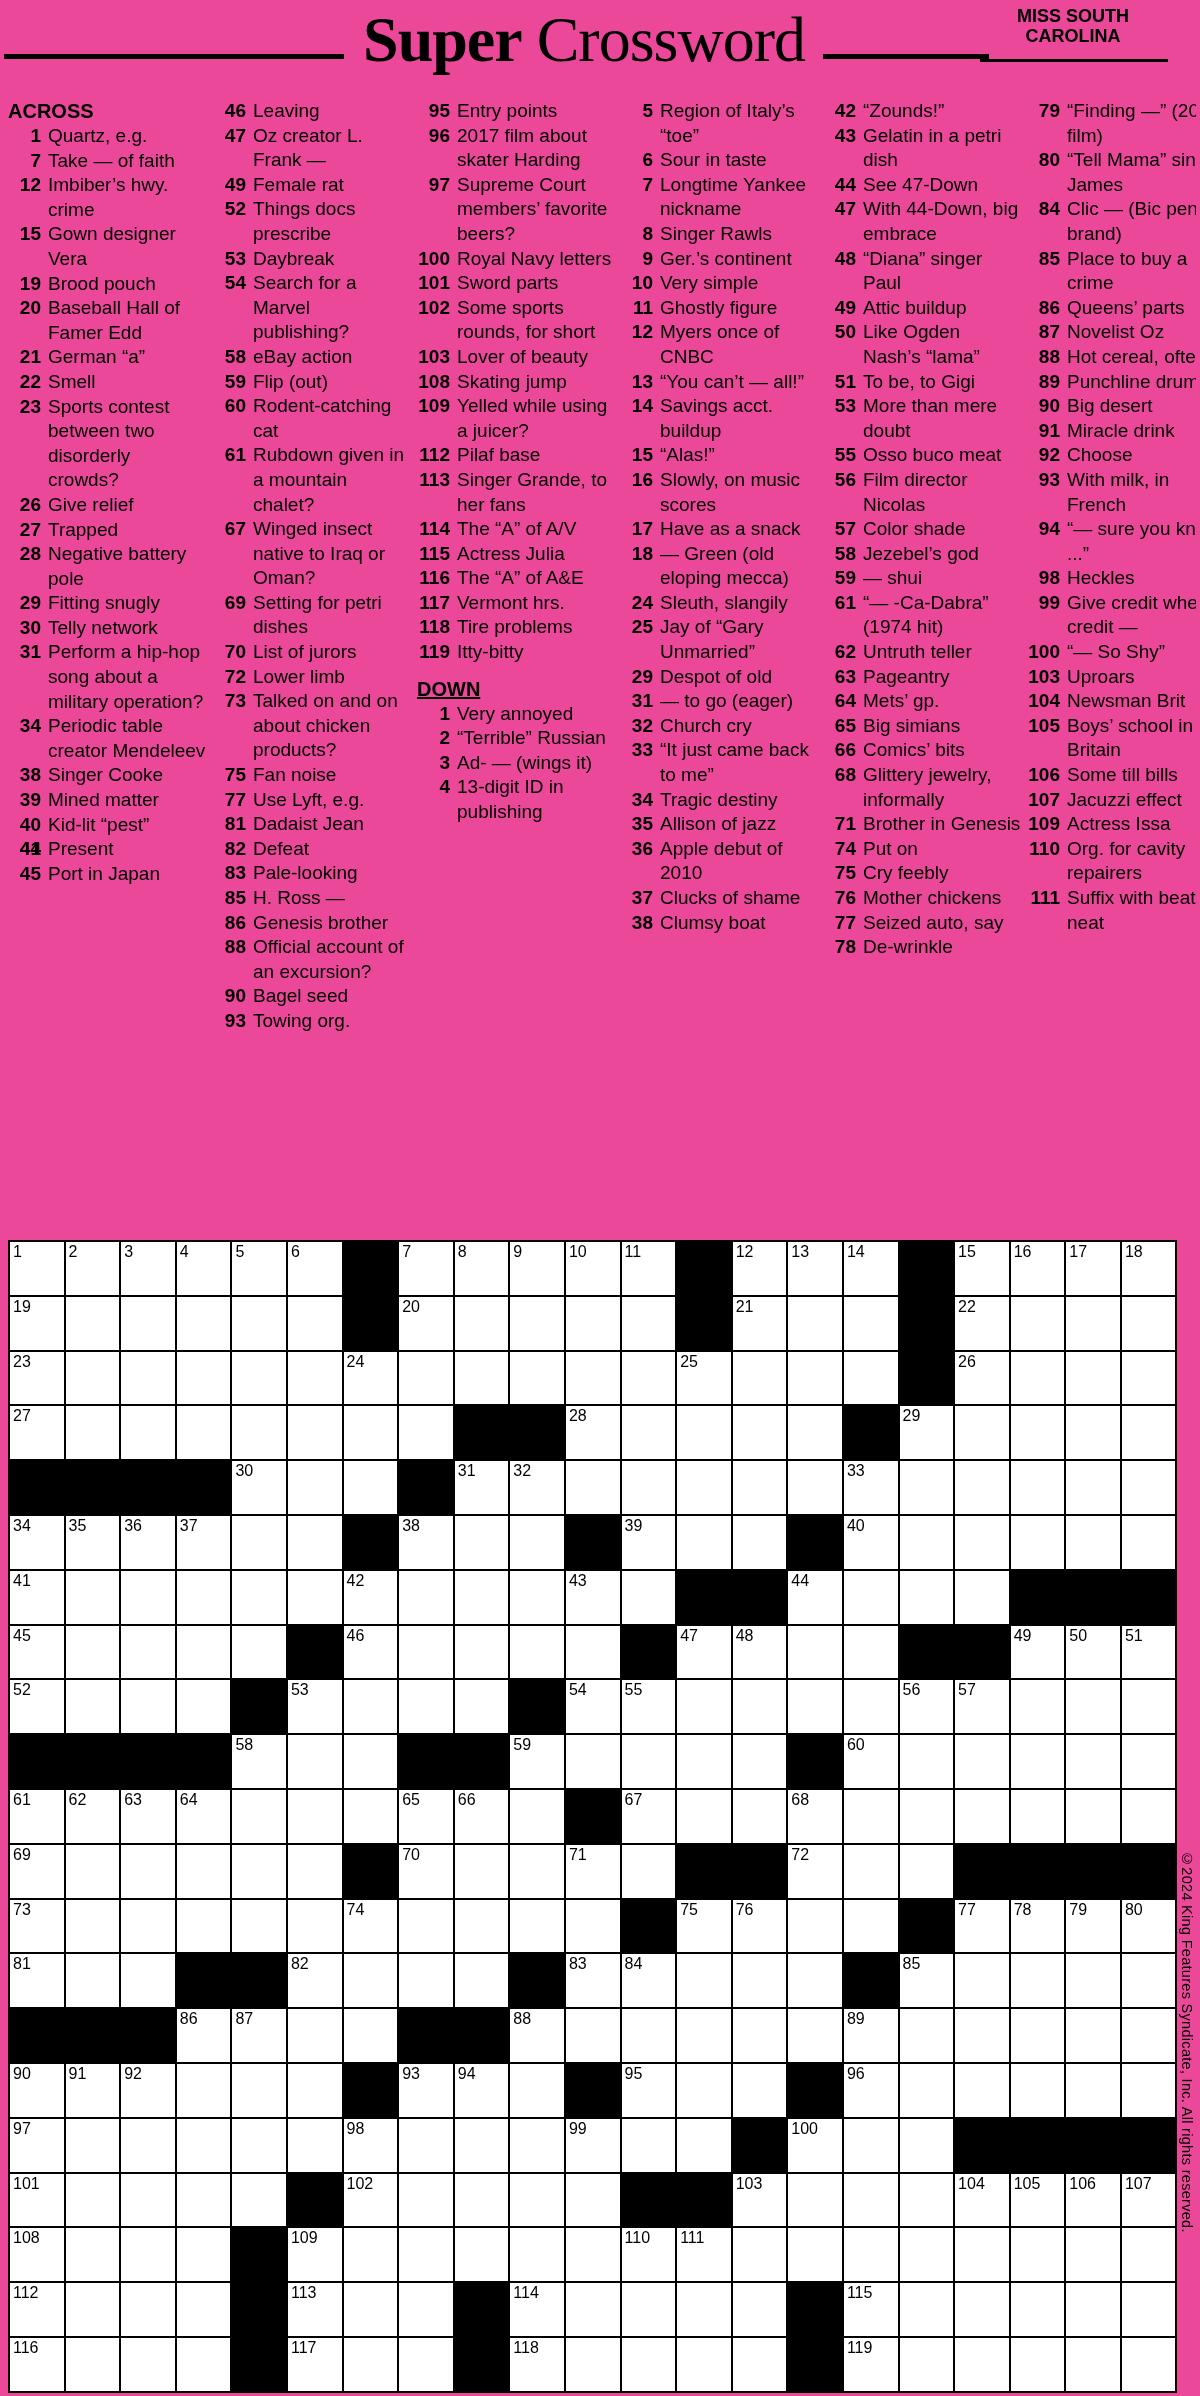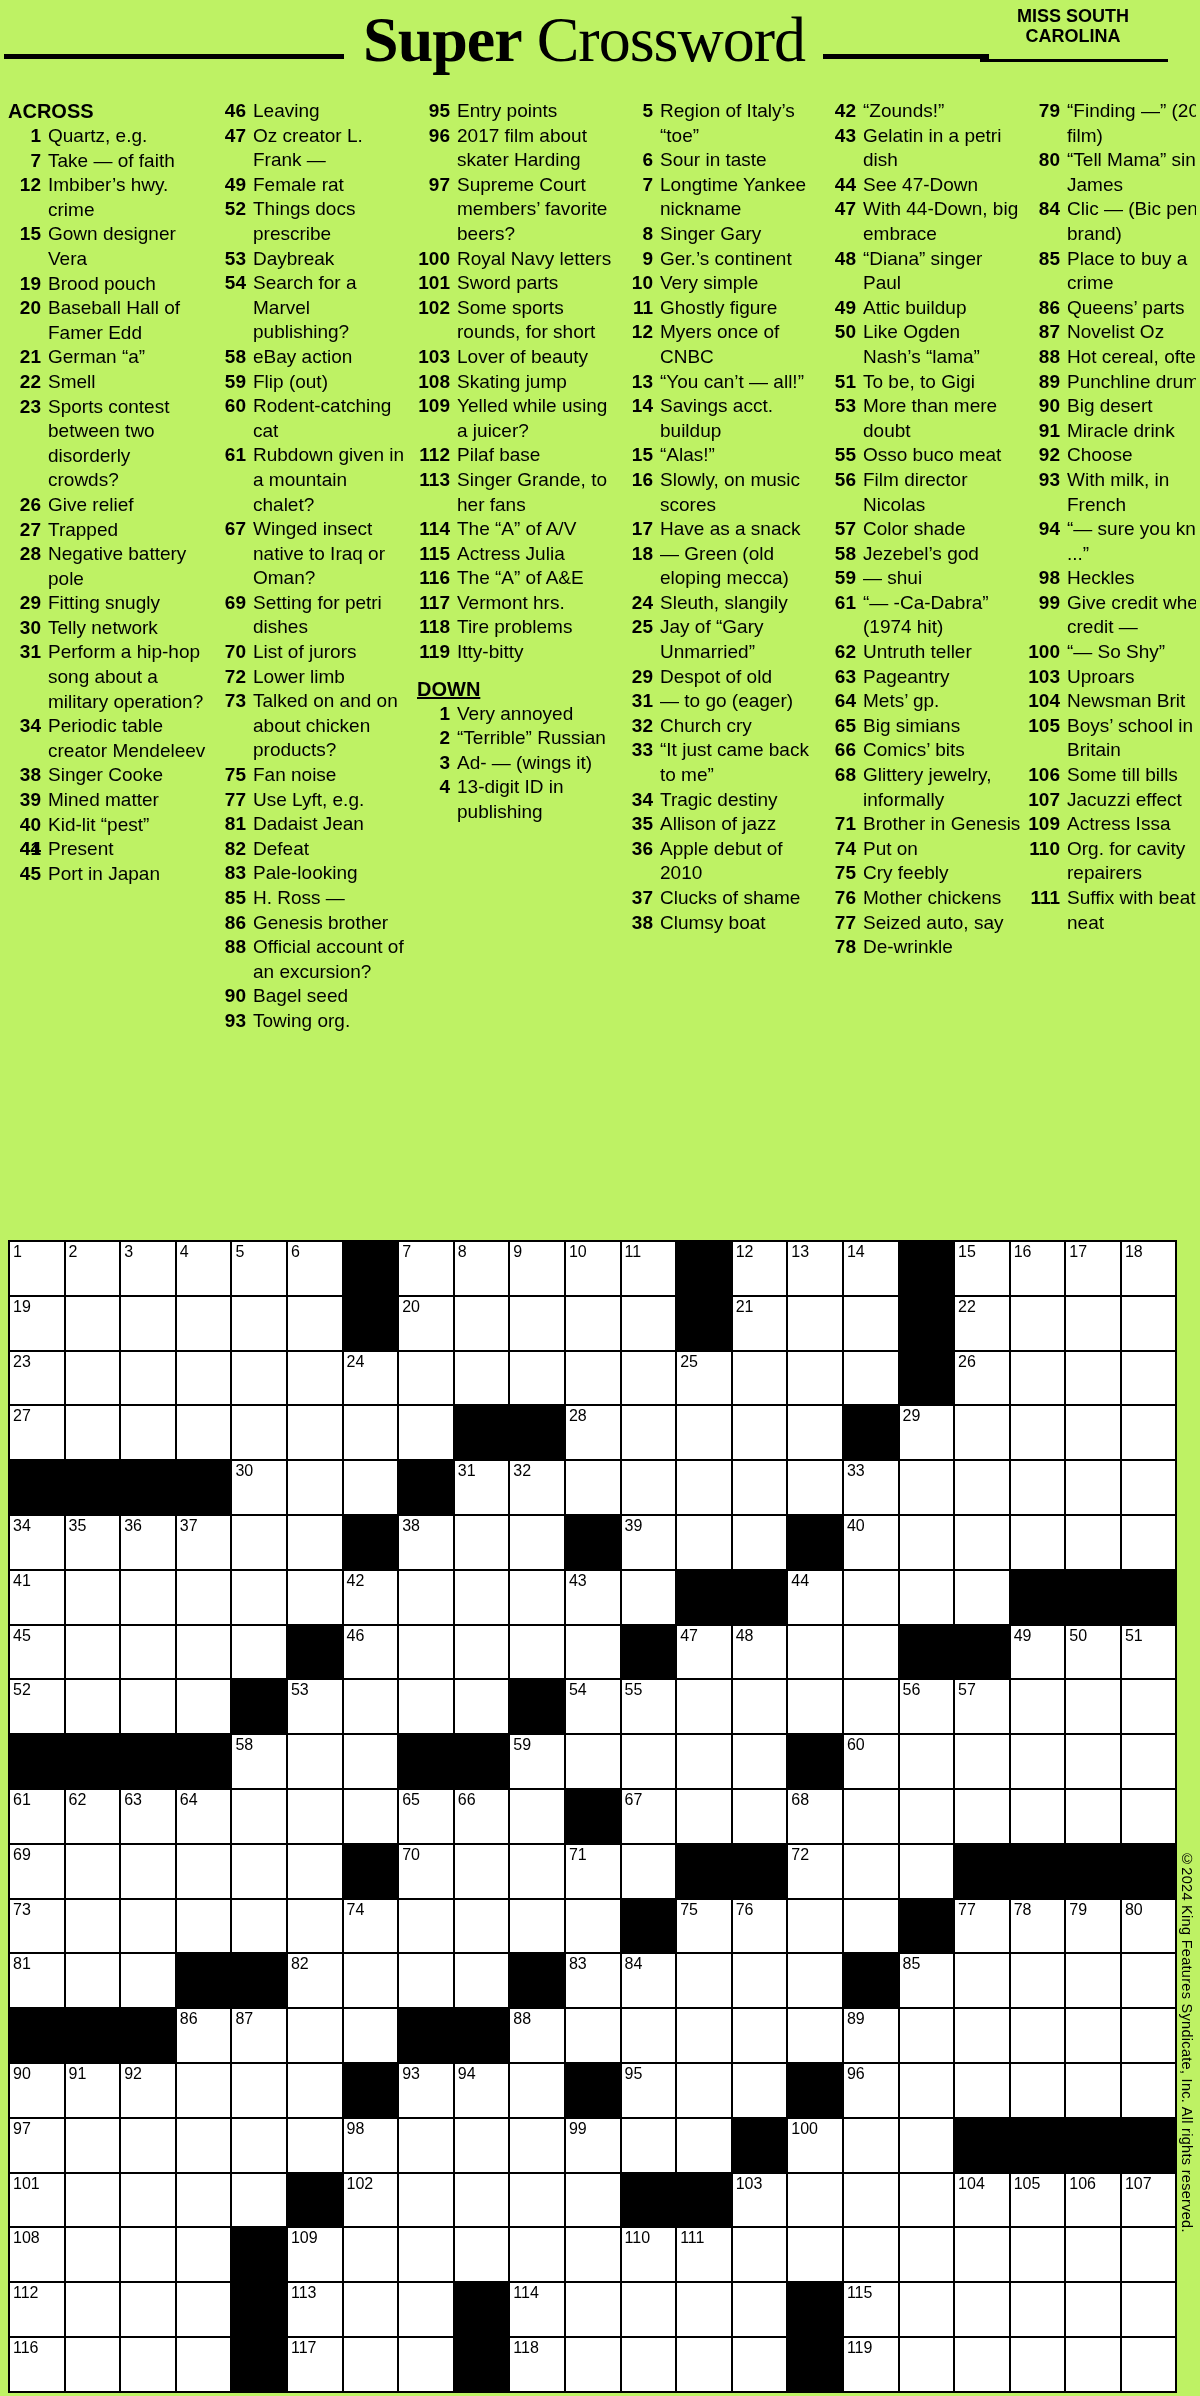--- a/index.html
+++ b/index.html
@@ -1,16 +1,16 @@
 <!DOCTYPE html>
 <html><head>
 <meta charset="utf-8">
 <style>
   html,body{margin:0;padding:0;background:#fff;}
-  .page{position:relative;width:1200px;height:2396px;background:#bef264;overflow:hidden;
+  .page{position:relative;width:1200px;height:2396px;background:#ec4899;overflow:hidden;
         font-family:"Liberation Sans",sans-serif;color:#000;}
   
   .rule{position:absolute;background:#000;height:5px;}
   .rule-left{left:4px;top:54px;width:340px;}
   .rule-right{left:823px;top:54px;width:166px;}
   .title{position:absolute;left:340px;top:6px;width:488px;margin:0;text-align:center;
          font-family:"Liberation Serif",serif;font-size:64px;line-height:1.05;font-weight:400;
          white-space:nowrap;letter-spacing:-1px;}
   .title-super{font-weight:700;}
   .branding{position:absolute;left:978px;top:6px;width:190px;text-align:center;
@@ -127,21 +127,21 @@
         <div class="clue-header gap">DOWN</div>
         <div class="clue"><span class="clue-num">1</span><span class="clue-text">Very annoyed</span></div>
         <div class="clue"><span class="clue-num">2</span><span class="clue-text">“Terrible” Russian</span></div>
         <div class="clue"><span class="clue-num">3</span><span class="clue-text">Ad- — (wings it)</span></div>
         <div class="clue"><span class="clue-num">4</span><span class="clue-text">13-digit ID in publishing</span></div>
       </div>
       <div class="clue-col">
         <div class="clue"><span class="clue-num">5</span><span class="clue-text">Region of Italy’s “toe”</span></div>
         <div class="clue"><span class="clue-num">6</span><span class="clue-text">Sour in taste</span></div>
         <div class="clue"><span class="clue-num">7</span><span class="clue-text">Longtime Yankee nickname</span></div>
-        <div class="clue"><span class="clue-num">8</span><span class="clue-text">Singer Gary</span></div>
+        <div class="clue"><span class="clue-num">8</span><span class="clue-text">Singer Rawls</span></div>
         <div class="clue"><span class="clue-num">9</span><span class="clue-text">Ger.’s continent</span></div>
         <div class="clue"><span class="clue-num">10</span><span class="clue-text">Very simple</span></div>
         <div class="clue"><span class="clue-num">11</span><span class="clue-text">Ghostly figure</span></div>
         <div class="clue"><span class="clue-num">12</span><span class="clue-text">Myers once of CNBC</span></div>
         <div class="clue"><span class="clue-num">13</span><span class="clue-text">“You can’t — all!”</span></div>
         <div class="clue"><span class="clue-num">14</span><span class="clue-text">Savings acct. buildup</span></div>
         <div class="clue"><span class="clue-num">15</span><span class="clue-text">“Alas!”</span></div>
         <div class="clue"><span class="clue-num">16</span><span class="clue-text">Slowly, on music scores</span></div>
         <div class="clue"><span class="clue-num">17</span><span class="clue-text">Have as a snack</span></div>
         <div class="clue"><span class="clue-num">18</span><span class="clue-text">— Green (old eloping mecca)</span></div>

